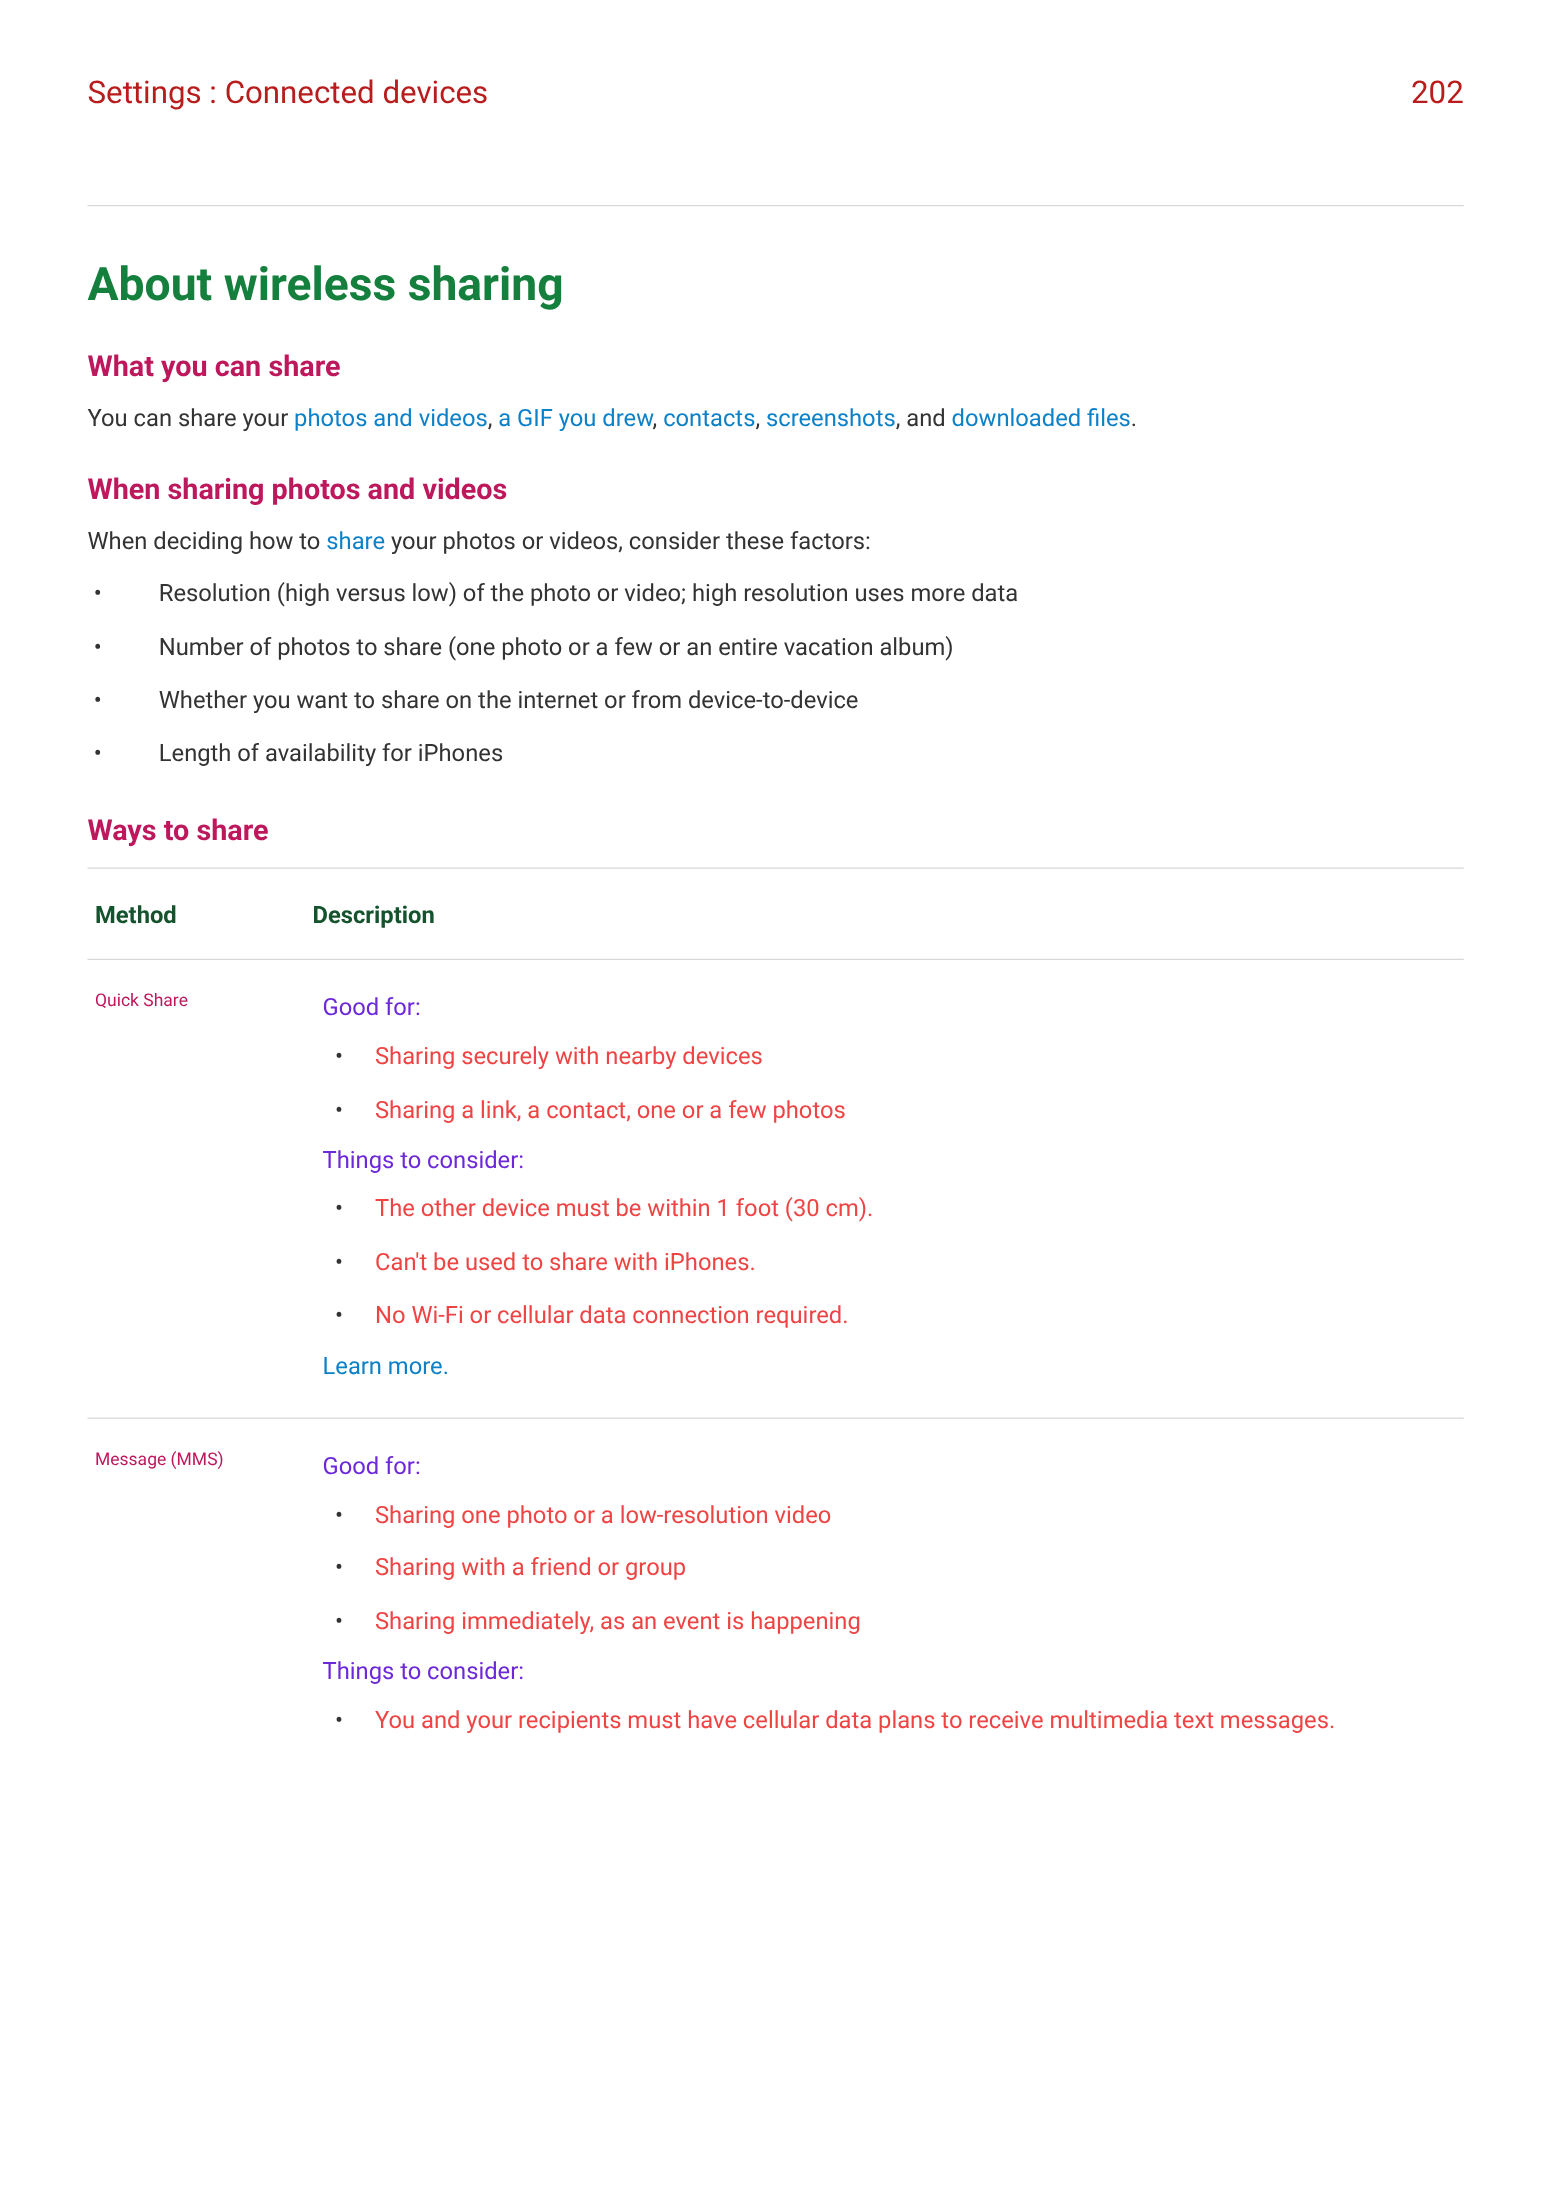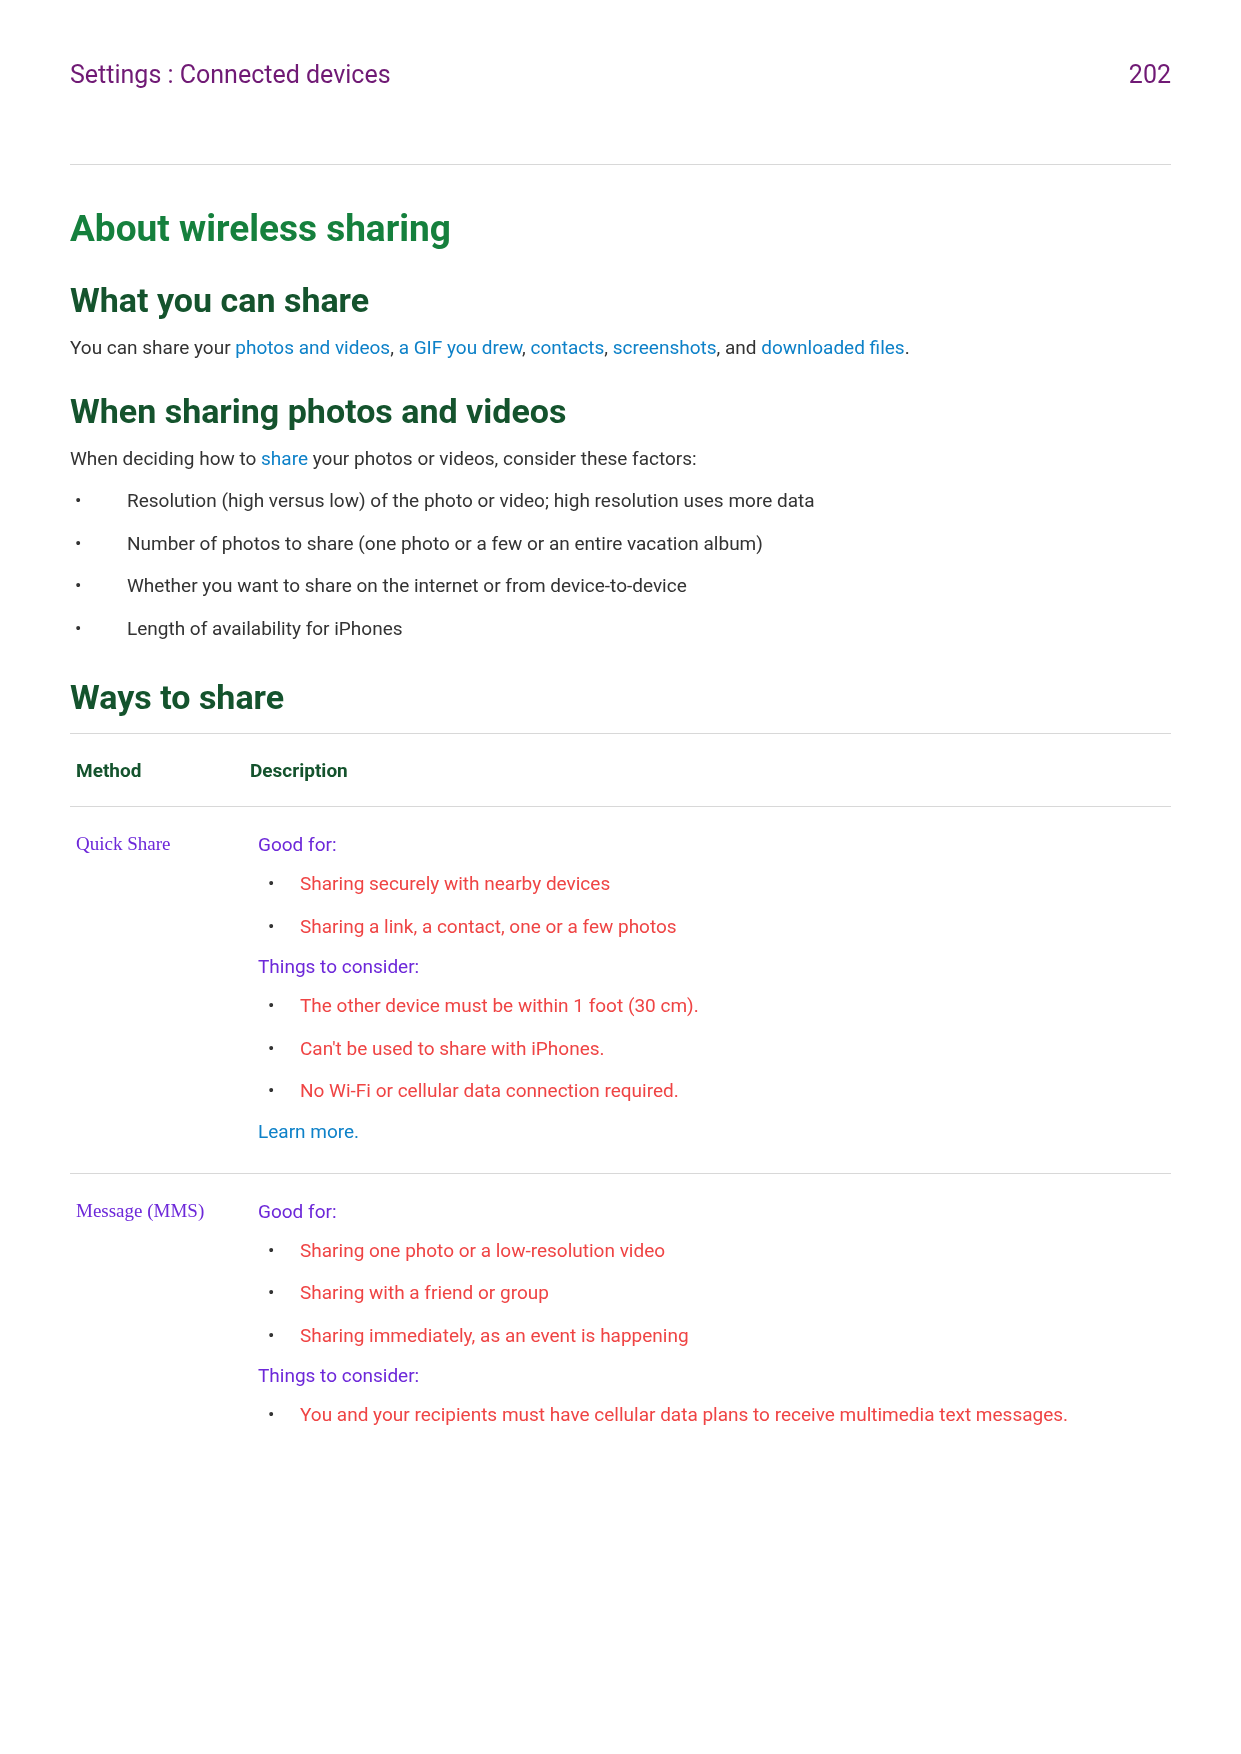--- a/index.html
+++ b/index.html
@@ -11,40 +11,40 @@
       font-family: -apple-system, BlinkMacSystemFont, "Segoe UI", Roboto, "Helvetica Neue", Arial, sans-serif;
       background: #ffffff;
       color: #333;
       width: 1241px;
       padding: 60px 70px;
     }
     .header-row {
       display: flex;
       justify-content: space-between;
       align-items: flex-end;
-      color: #701a75;
+      color: #b91c1c;
       font-size: 25px;
       font-weight: 400;
       padding-bottom: 35px;
       margin-bottom: 40px;
     }
     .header-divider {
       border-bottom: 1px solid #d8d8d8;
       margin-bottom: 42px;
     }
     .page-title {
       font-size: 37px;
       font-weight: 700;
       color: #15803d;
       margin-bottom: 30px;
     }
     .section-heading {
-      font-size: 34px;
+      font-size: 23px;
       font-weight: 700;
-      color: #14532d;
+      color: #be185d;
       margin-bottom: 14px;
     }
     .body-text {
       font-size: 19px;
       color: #333;
       line-height: 1.5;
       margin-bottom: 28px;
     }
     .link {
       color: #0d81c8;
@@ -92,25 +92,24 @@
     }
     .col-description {
       flex: 1;
       margin-left: 26px;
     }
     .table-row {
       display: flex;
       padding: 18px 6px 22px 6px;
     }
     .method-cell {
-      font-size: 19px;
-      color: #6d28d9;
+      font-size: 14px;
+      color: #be185d;
       line-height: 1.45;
       padding-top: 5px;
-      font-family: Liberation Serif, serif;
     }
     .desc-cell {
       font-size: 19px;
       color: #333;
     }
     .desc-sub {
       padding: 8px 0 8px 8px;
     }
     .desc-label {
       font-size: 19px;

